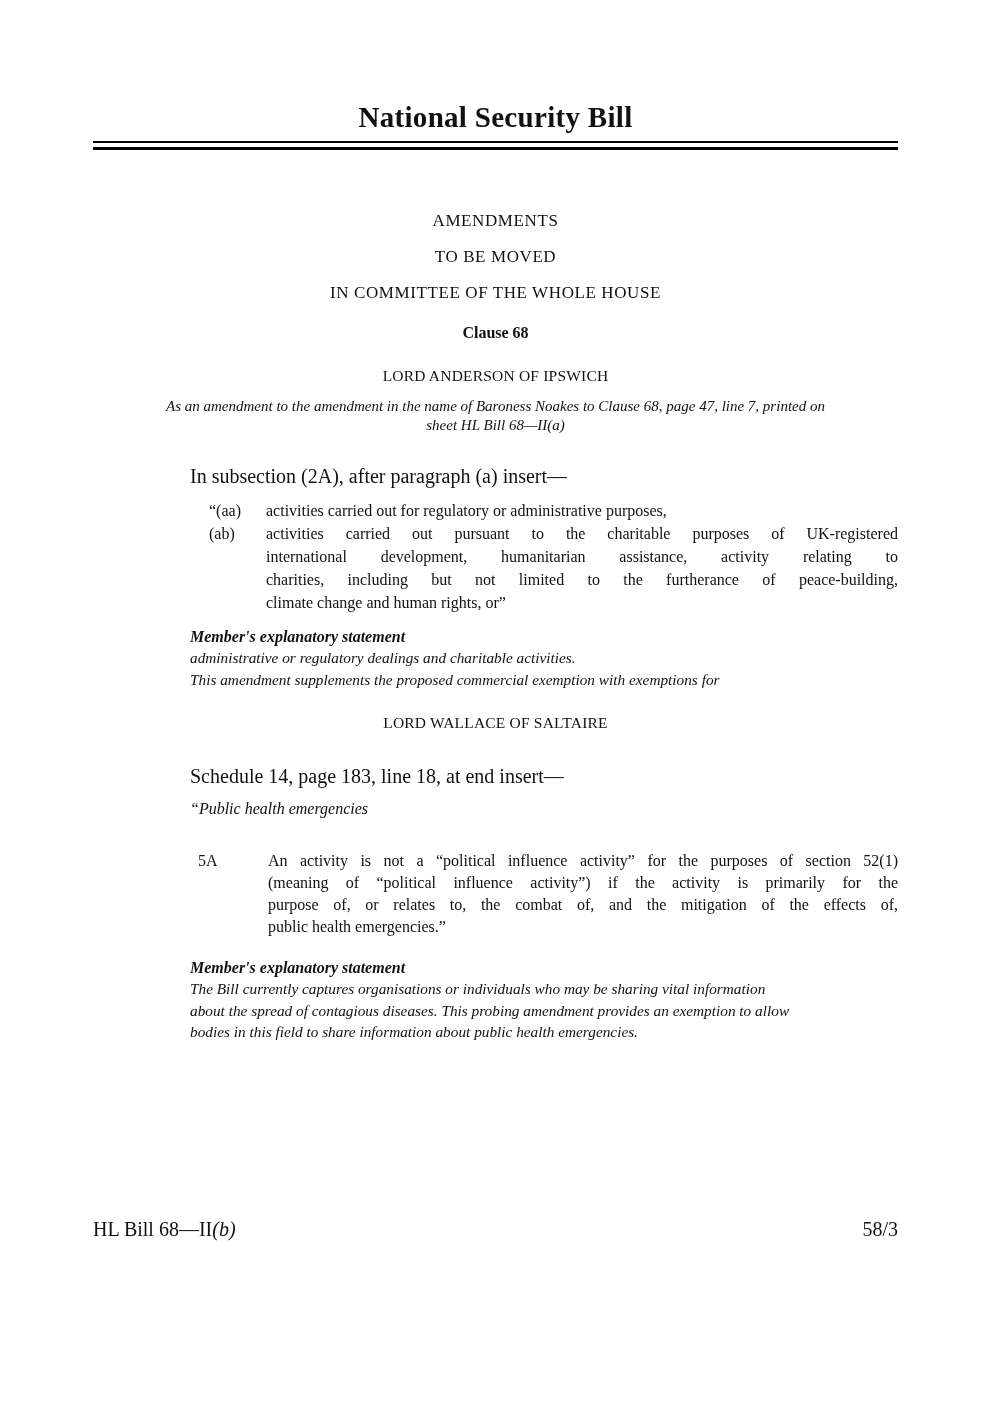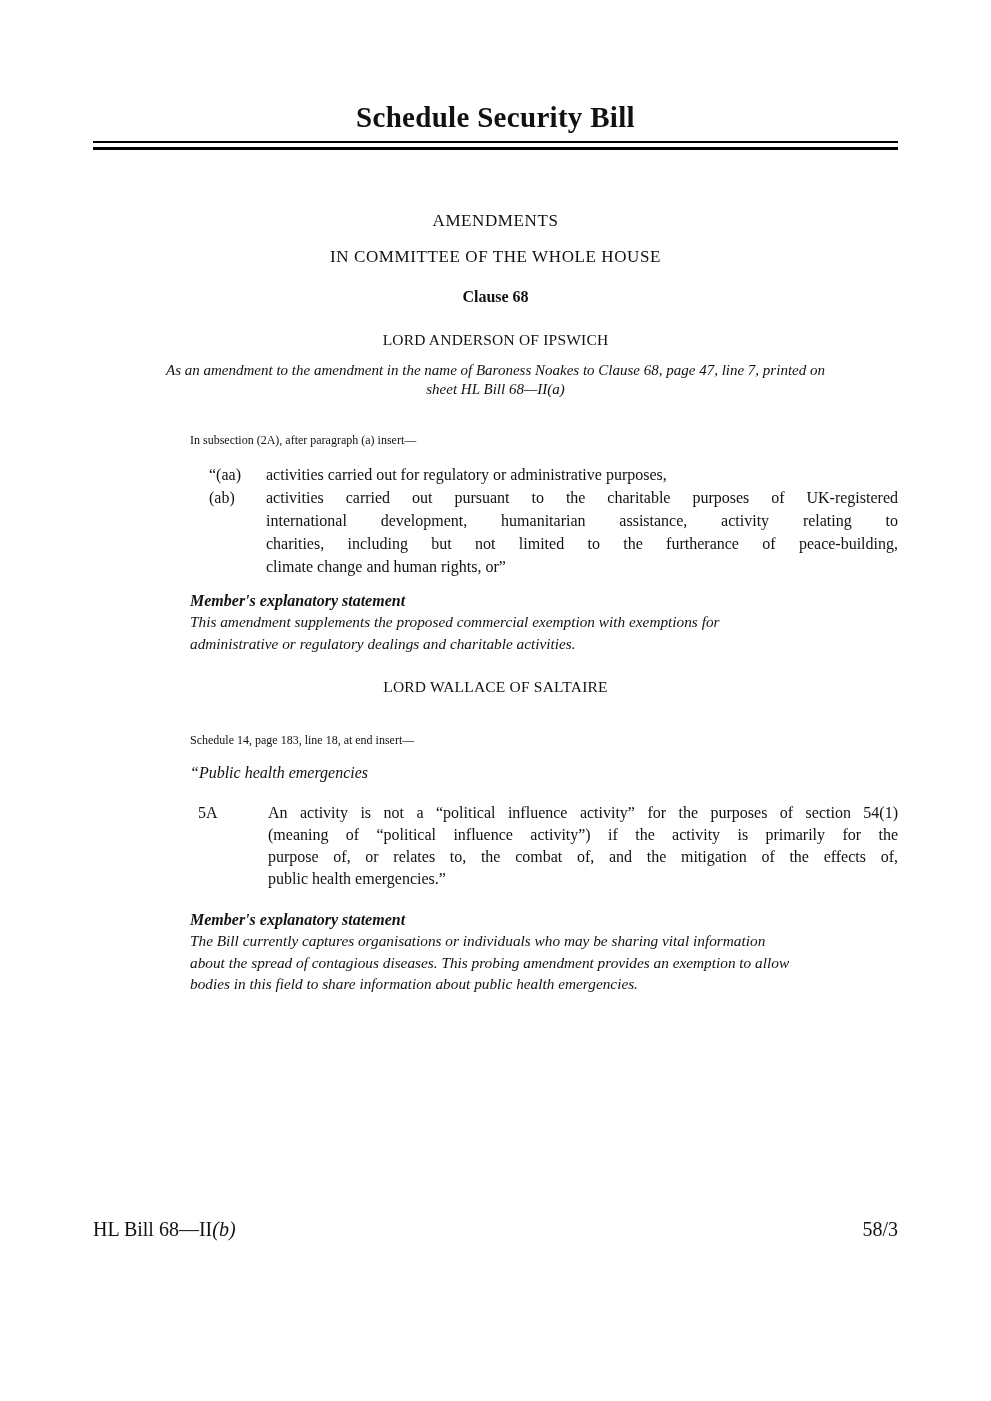--- a/index.html
+++ b/index.html
@@ -65,21 +65,21 @@
   .preamble {
     margin-top: 11px;
     text-align: center;
     font-style: italic;
     font-size: 15px;
     line-height: 19px;
   }
   
   .instruction {
     margin: 30px 0 0 97px;
-    font-size: 12px;
+    font-size: 20px;
     line-height: 23px;
   }
   .instruction.sched { margin-top: 32px; }
   .inserted-italic-heading {
     margin: 9px 0 0 97px;
     font-style: italic;
     font-size: 16px;
     line-height: 23px;
   }
   .amend-item {
@@ -89,21 +89,21 @@
     line-height: 23px;
   }
   .amend-item.first { margin-top: 11px; }
   .amend-item .item-label {
     flex: 0 0 57px;
   }
   .amend-item .item-text { flex: 1 1 auto; }
   .item-5a {
     display: flex;
     margin-left: 105px;
-    margin-top: 18px;
+    margin-top: 30px;
     font-size: 16px;
     line-height: 22px;
   }
   .item-5a .item-label { flex: 0 0 70px; }
   .item-5a .item-text { flex: 1 1 auto; }
   .jline {
     text-align: justify;
     text-align-last: justify;
   }
   .line-last { text-align: left; }
@@ -136,24 +136,25 @@
     justify-content: space-between;
   }
   .footer .it { font-style: italic; }
 </style>
 </head>
 <body>
 
 <div class="page">
   <div class="content">
 
-    <h1 class="bill-title">Schedule Security Bill</h1>
+    <h1 class="bill-title">National Security Bill</h1>
     <div class="double-rule"></div>
 
     <div class="caps-heading first">AMENDMENTS</div>
+    <div class="caps-heading">TO BE MOVED</div>
     <div class="caps-heading">IN COMMITTEE OF THE WHOLE HOUSE</div>
 
 
     <div class="section-heading">Clause 68</div>
     <div class="member-name">LORD ANDERSON OF IPSWICH</div>
     <div class="preamble">
       <div>As an amendment to the amendment in the name of Baroness Noakes to Clause 68, page 47, line 7, printed on</div>
       <div>sheet HL Bill 68—II(a)</div>
     </div>
 
@@ -170,33 +171,33 @@
       <div class="item-text">
         <div class="jline">activities carried out pursuant to the charitable purposes of UK-registered</div>
         <div class="jline">international development, humanitarian assistance, activity relating to</div>
         <div class="jline">charities, including but not limited to the furtherance of peace-building,</div>
         <div class="line-last">climate change and human rights, or”</div>
       </div>
     </div>
 
     <div class="explanatory one">
       <div class="exp-heading">Member's explanatory statement</div>
+      <div class="exp-line">administrative or regulatory dealings and charitable activities.</div>
       <div class="exp-line">This amendment supplements the proposed commercial exemption with exemptions for</div>
-      <div class="exp-line">administrative or regulatory dealings and charitable activities.</div>
     </div>
 
     <div class="member-name">LORD WALLACE OF SALTAIRE</div>
 
     <div class="instruction sched">Schedule 14, page 183, line 18, at end insert—</div>
     <div class="inserted-italic-heading">“Public health emergencies</div>
 
     <div class="item-5a">
       <span class="item-label">5A</span>
       <div class="item-text">
-        <div class="jline">An activity is not a “political influence activity” for the purposes of section 54(1)</div>
+        <div class="jline">An activity is not a “political influence activity” for the purposes of section 52(1)</div>
         <div class="jline">(meaning of “political influence activity”) if the activity is primarily for the</div>
         <div class="jline">purpose of, or relates to, the combat of, and the mitigation of the effects of,</div>
         <div class="line-last">public health emergencies.”</div>
       </div>
     </div>
 
     <div class="explanatory two">
       <div class="exp-heading">Member's explanatory statement</div>
       <div class="exp-line">The Bill currently captures organisations or individuals who may be sharing vital information</div>
       <div class="exp-line">about the spread of contagious diseases. This probing amendment provides an exemption to allow</div>

